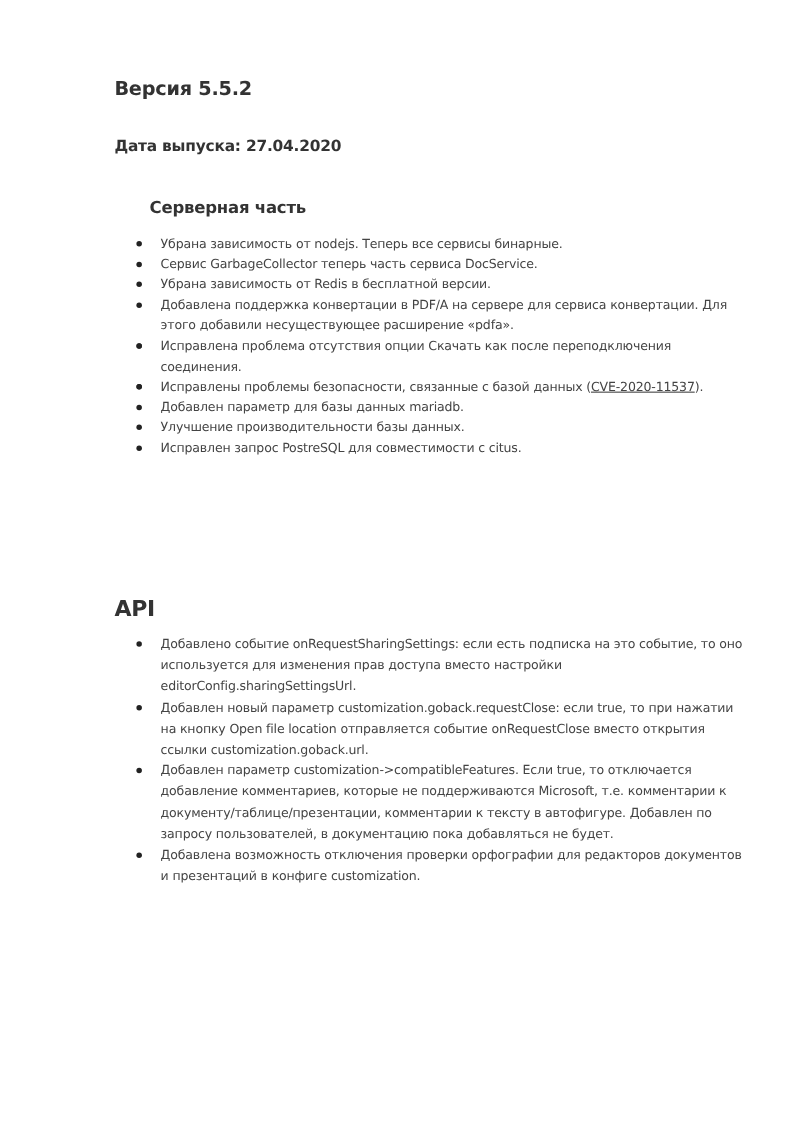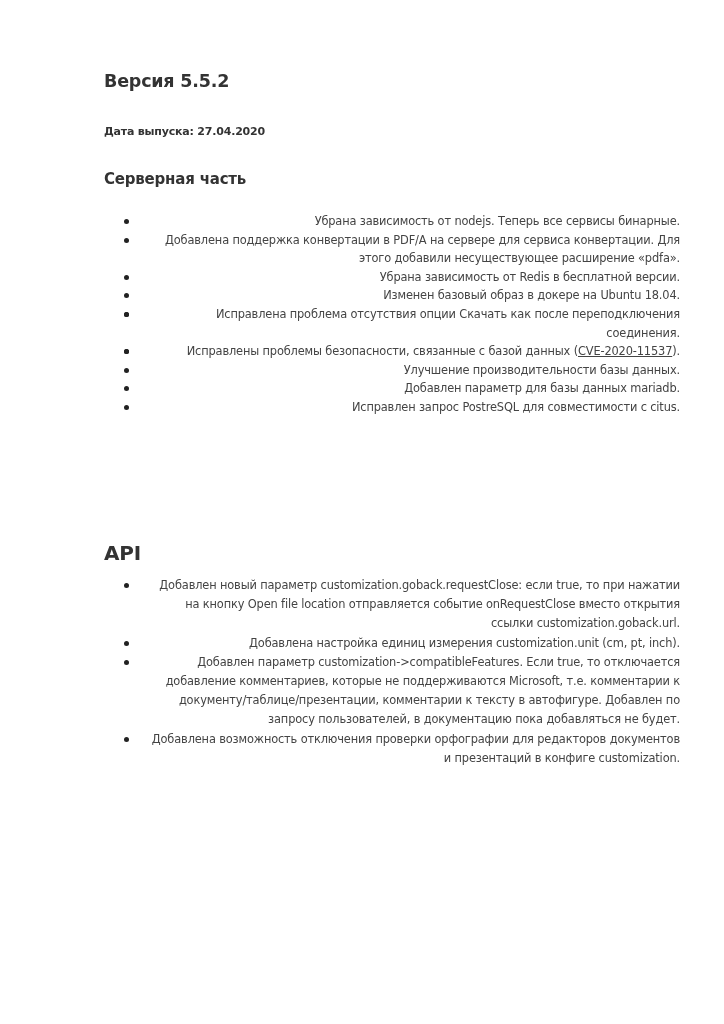--- a/index.html
+++ b/index.html
@@ -24,41 +24,40 @@
     }
     h1, h2, h3 {
       margin: 0;
       position: absolute;
       left: 104px;
       font-weight: bold;
       color: #333333;
       letter-spacing: -0.2px;
     }
     .h-version { top: 71px; font-size: 17.5px; }
-    .h-date { top: 125px; font-size: 11px; }
-    .h-server { top: 170px; font-size: 15px; }
+    .h-date { top: 125px; font-size: 14px; }
+    .h-server { top: 180px; font-size: 15px; margin-left: 32px; }
     .h-api { top: 541px; font-size: 20px; }
 
     ul.items {
       position: absolute;
       left: 120px;
       width: 560px;
       margin: 0;
       padding: 0;
       list-style: none;
       font-size: 11.4px;
       line-height: 18.6px;
       color: #444444;
       letter-spacing: -0.15px;
     }
     ul.items li {
       position: relative;
       padding-left: 26px;
       margin: 0;
-      text-align: right;
     }
     ul.items li .bullet {
       position: absolute;
       left: 4px;
       top: 7px;
       width: 5px;
       height: 5px;
       border-radius: 50%;
       background: #222;
     }
@@ -72,33 +71,33 @@
 </head>
 <body>
 
 <div class="page">
   <h1 class="h-version">Версия 5.5.2</h1>
   <h2 class="h-date">Дата выпуска: 27.04.2020</h2>
   <h3 class="h-server">Серверная часть</h3>
 
   <ul class="items list-server">
     <li><span class="bullet"></span><span>Убрана зависимость от nodejs. Теперь все сервисы бинарные.</span></li>
+    <li><span class="bullet"></span><span>Сервис GarbageCollector теперь часть сервиса DocService.</span></li>
+    <li><span class="bullet"></span><span>Убрана зависимость от Redis в бесплатной версии.</span></li>
     <li><span class="bullet"></span><span>Добавлена поддержка конвертации в PDF/A на сервере для сервиса конвертации. Для этого добавили несуществующее расширение «pdfa».</span></li>
-    <li><span class="bullet"></span><span>Убрана зависимость от Redis в бесплатной версии.</span></li>
-    <li><span class="bullet"></span><span>Изменен базовый образ в докере на Ubuntu 18.04.</span></li>
     <li><span class="bullet"></span></li>
     <li><span class="bullet"></span><span>Исправлена проблема отсутствия опции Скачать как после переподключения соединения.</span></li>
     <li><span class="bullet"></span></li>
     <li><span class="bullet"></span><span>Исправлены проблемы безопасности, связанные с базой данных (</span><a class="cve" href="#">CVE-2020-11537</a><span>).</span></li>
+    <li><span class="bullet"></span><span>Добавлен параметр для базы данных mariadb.</span></li>
     <li><span class="bullet"></span><span>Улучшение производительности базы данных.</span></li>
-    <li><span class="bullet"></span><span>Добавлен параметр для базы данных mariadb.</span></li>
     <li><span class="bullet"></span><span>Исправлен запрос PostreSQL для совместимости с citus.</span></li>
   </ul>
 
   <h3 class="h-api">API</h3>
 
   <ul class="items list-api">
+    <li class="api-item"><span class="bullet"></span><span>Добавлено событие onRequestSharingSettings: если есть подписка на это событие, то оно используется для изменения прав доступа вместо настройки  editorConfig.sharingSettingsUrl.</span></li>
     <li class="api-item"><span class="bullet"></span><span>Добавлен новый параметр customization.goback.requestClose: если true, то при нажатии на кнопку Open file location отправляется событие onRequestClose вместо открытия ссылки customization.goback.url.</span></li>
-    <li class="api-item"><span class="bullet"></span><span>Добавлена настройка единиц измерения customization.unit (cm, pt, inch).</span></li>
     <li class="api-item"><span class="bullet"></span><span>Добавлен параметр customization-&gt;compatibleFeatures. Если true, то отключается добавление комментариев, которые не поддерживаются Microsoft, т.е. комментарии к документу/таблице/презентации, комментарии к тексту в автофигуре. Добавлен по запросу пользователей, в документацию пока добавляться не будет.</span></li>
     <li class="api-item"><span class="bullet"></span><span>Добавлена возможность отключения проверки орфографии для редакторов документов и презентаций в конфиге customization.</span></li>
   </ul>
 </div>
 
 </body></html>

